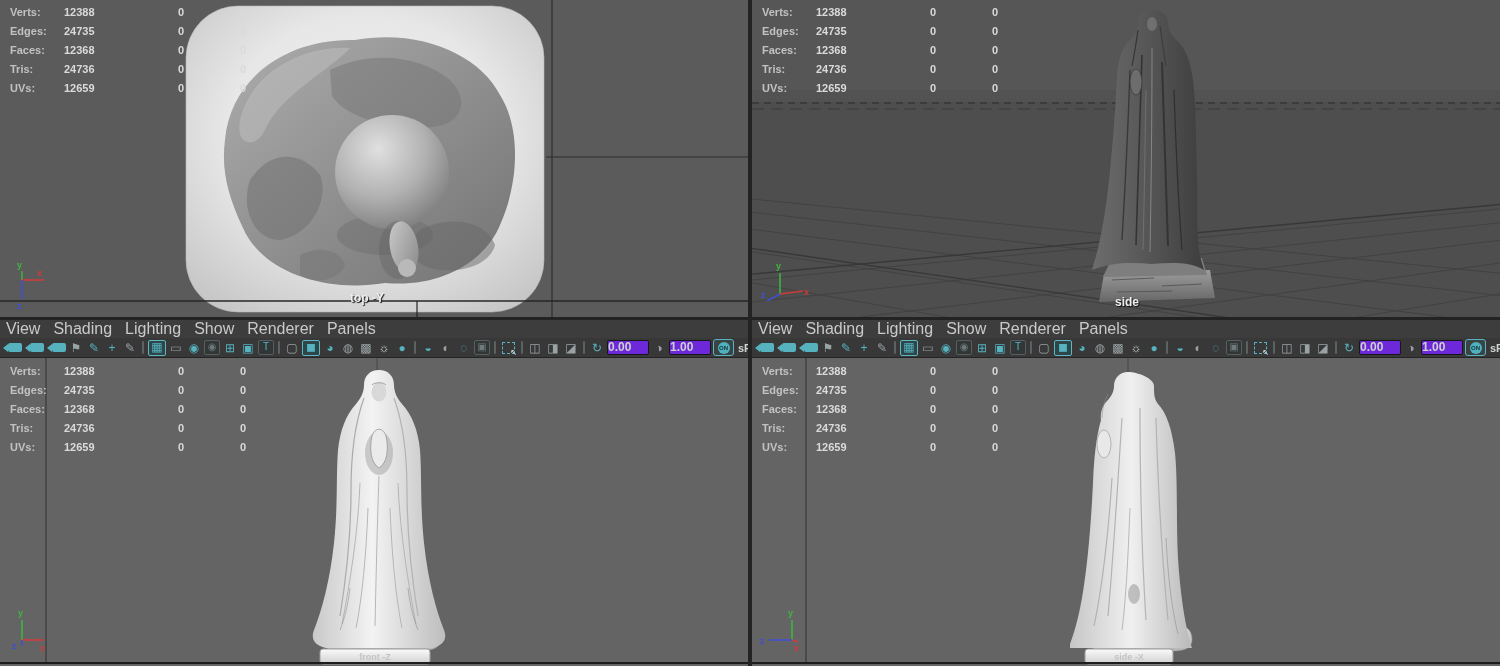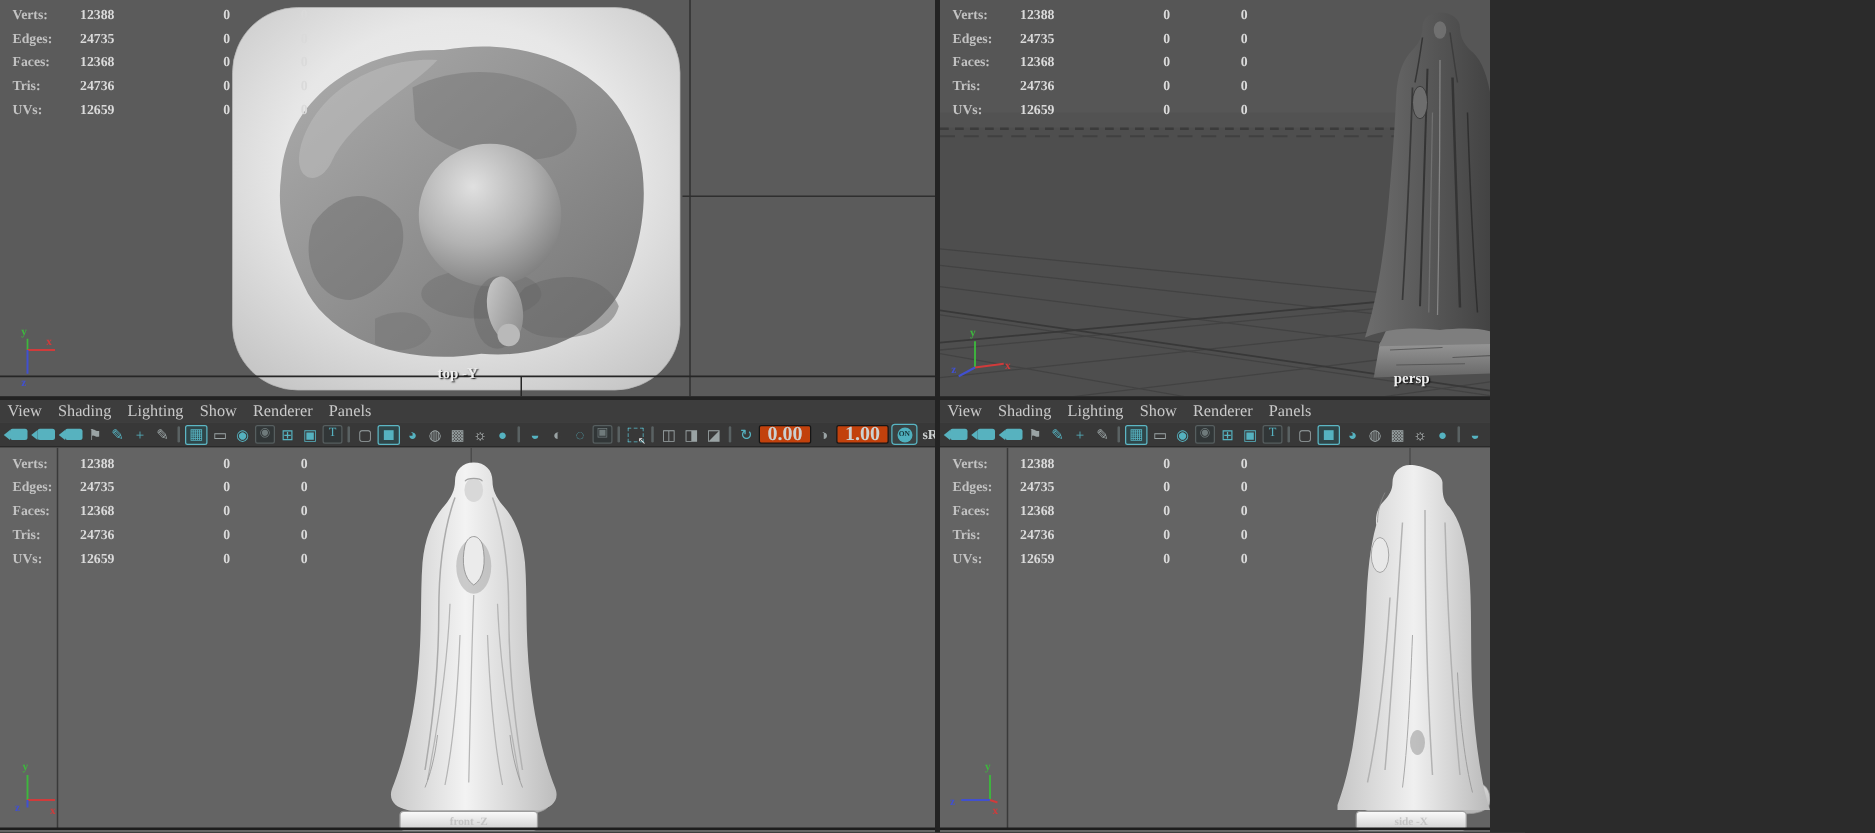--- a/index.html
+++ b/index.html
@@ -1,42 +1,42 @@
 <!DOCTYPE html>
 <html><head>
 <meta charset="utf-8">
 <style>
   html,body{margin:0;padding:0;background:#2b2b2b;font-family:"DejaVu Sans",sans-serif;}
-  #stage{position:relative;width:1192px;height:666px;background:#4e4e4e;overflow:hidden;
-         font-family:Liberation Serif, serif;-webkit-font-smoothing:antialiased;}
+  #stage{position:relative;width:1500px;height:666px;background:#4e4e4e;overflow:hidden;
+         font-family:Liberation Sans, sans-serif;-webkit-font-smoothing:antialiased;}
   .vp{position:absolute;overflow:hidden;}
   #vp-top-left{left:0;top:0;width:748px;height:317px;background:#5b5b5b;}
   #vp-top-right{left:752px;top:0;width:748px;height:317px;background:#565656;}
   #hdiv{position:absolute;left:0;top:317px;width:1500px;height:3px;background:#232323;z-index:40;}
   #vdiv{position:absolute;left:748px;top:0;width:4px;height:666px;background:#232323;z-index:40;}
   .panel{position:absolute;top:320px;width:748px;height:346px;}
   #panel-bottom-left{left:0;}
   #panel-bottom-right{left:752px;}
   .menubar{height:18px;background:#3d3d3d;display:flex;align-items:center;overflow:hidden;}
-  .menu-item{margin-right:13px;font-size:13px;color:#c9c9c9;white-space:nowrap;cursor:default;}
+  .menu-item{margin-right:13px;font-size:16px;color:#c9c9c9;white-space:nowrap;cursor:default;}
   .menu-item:first-child{margin-left:6px;}
   .toolbar{height:19px;background:#383838;border-bottom:1px solid #242424;display:flex;
            align-items:center;padding-left:2px;gap:2px;overflow:hidden;white-space:nowrap;}
   .ticon{width:16px;min-width:16px;height:16px;line-height:16px;text-align:center;font-size:12px;display:inline-block;}
   .tone-teal{color:#55b2c0;} .tone-gray{color:#9aa3a4;} .tone-dim{color:#6f7a7b;} .tone-light{color:#c9cfcf;}
   .active{border:1px solid #5cb6c4;background:#2f4649;border-radius:2px;height:14px;line-height:13px;}
   .boxed{border:1px solid #565e5f;background:#313637;border-radius:2px;height:13px;line-height:12px;width:14px;min-width:14px;font-size:10px;}
   .cam{width:14px;min-width:14px;height:9px;background:#57b2bf;border-radius:2px;position:relative;margin-left:6px;display:inline-block;}
   .cam::before{content:'';position:absolute;left:-5px;top:1px;border-top:4px solid transparent;
                border-bottom:4px solid transparent;border-right:5px solid #57b2bf;}
   .isolate{width:11px;min-width:11px;height:10px;border:1px dashed #58b4c2;border-radius:1px;position:relative;display:inline-block;margin:0 2px;}
   .isolate::after{content:"\2196";color:#e8e8e8;font-size:8px;position:absolute;right:-3px;bottom:-4px;}
   .sep{width:2px;min-width:2px;height:13px;background:#5a6263;border-radius:1px;margin:0 2px;display:inline-block;}
-  .tb-field{width:40px;min-width:40px;height:13px;background:#c2410c;color:#ccd0d0;font-size:16px;font-weight:bold;
-            text-align:center;line-height:13px;border-radius:2px;border:1px solid #161616;display:inline-block;}
+  .tb-field{width:40px;min-width:40px;height:13px;background:#6d28d9;color:#ccd0d0;font-size:12px;font-weight:bold;
+            line-height:13px;border-radius:2px;border:1px solid #161616;display:inline-block;}
   .tb-on{width:19px;min-width:19px;height:15px;border:1px solid #58b4c2;border-radius:3px;display:inline-flex;
          align-items:center;justify-content:center;background:#3a4243;}
   .tb-on-circle{width:12px;height:12px;border-radius:50%;background:#4fb0be;color:#16343a;font-size:6px;
                 font-weight:bold;display:flex;align-items:center;justify-content:center;}
   .tb-text{font-size:11px;font-weight:bold;color:#cfd3d3;padding:0 2px;}
   .canvas{position:relative;height:308px;overflow:hidden;background:#646464;}
   .scene{position:absolute;left:0;top:0;}
   .hud{position:absolute;left:10px;top:3px;z-index:20;font-size:11px;font-weight:bold;line-height:19px;}
   .hud-row{display:flex;height:19px;}
   .hud-label{width:54px;text-align:left;color:#c2c2c2;}
@@ -223,21 +223,21 @@
           <span class="hud-v2">0</span>
           <span class="hud-v3">0</span>
         </div>
         <div class="hud-row">
           <span class="hud-label">UVs:</span>
           <span class="hud-v1">12659</span>
           <span class="hud-v2">0</span>
           <span class="hud-v3">0</span>
         </div>
       </div>
-    <span class="vp-label" style="left:363px;top:295px;">persp</span>
+    <span class="vp-label" style="left:363px;top:295px;">side</span>
     <svg class="gizmo" style="left:8px;top:248px;" width="56" height="64">
       <line x1="20" y1="46" x2="20" y2="25" stroke="#3db83d" stroke-width="1.5"></line>
       <text x="16" y="21" font-size="9" font-weight="bold" fill="#3db83d">y</text>
       <line x1="20" y1="46" x2="43" y2="43" stroke="#d03b3b" stroke-width="1.6"></line>
       <text x="44" y="47" font-size="9" font-weight="bold" fill="#d03b3b">x</text>
       <line x1="20" y1="46" x2="7" y2="53" stroke="#4150d0" stroke-width="1.6"></line>
       <text x="1" y="50" font-size="9" font-weight="bold" fill="#4150d0">z</text>
     </svg>
   </div>
 

